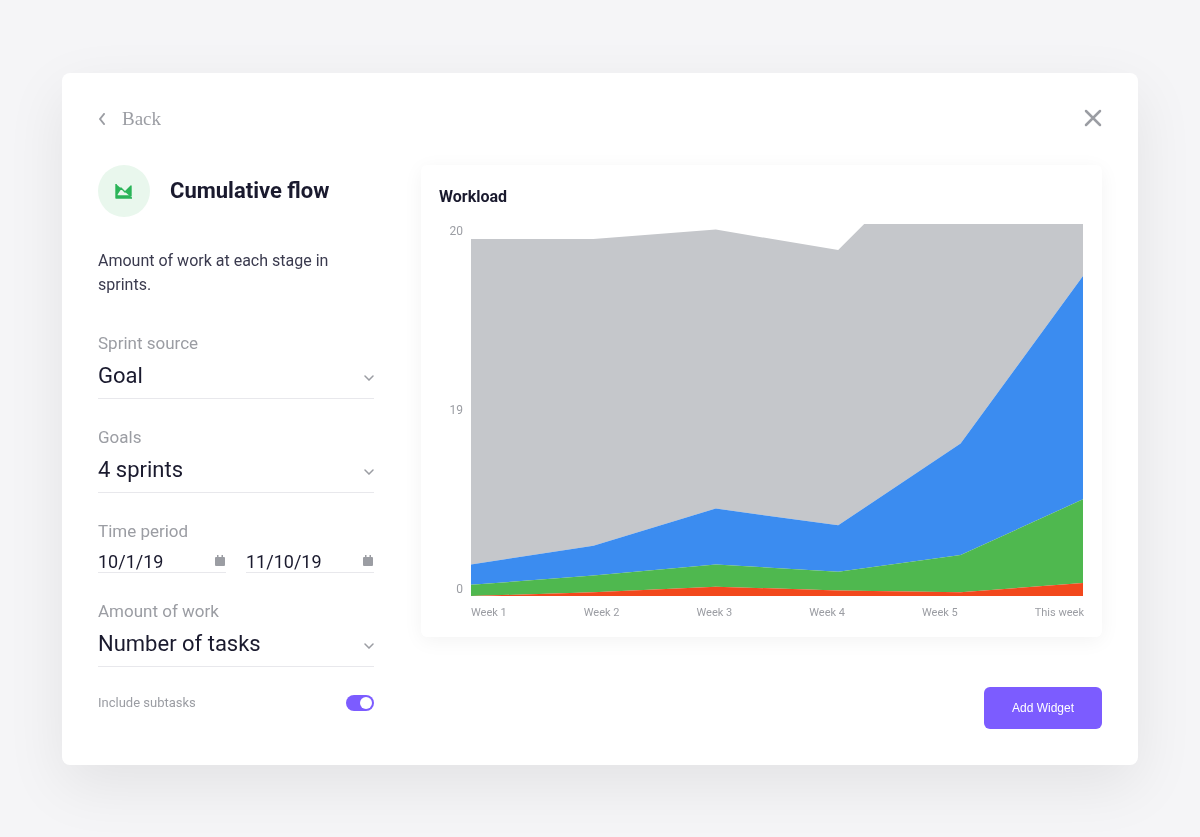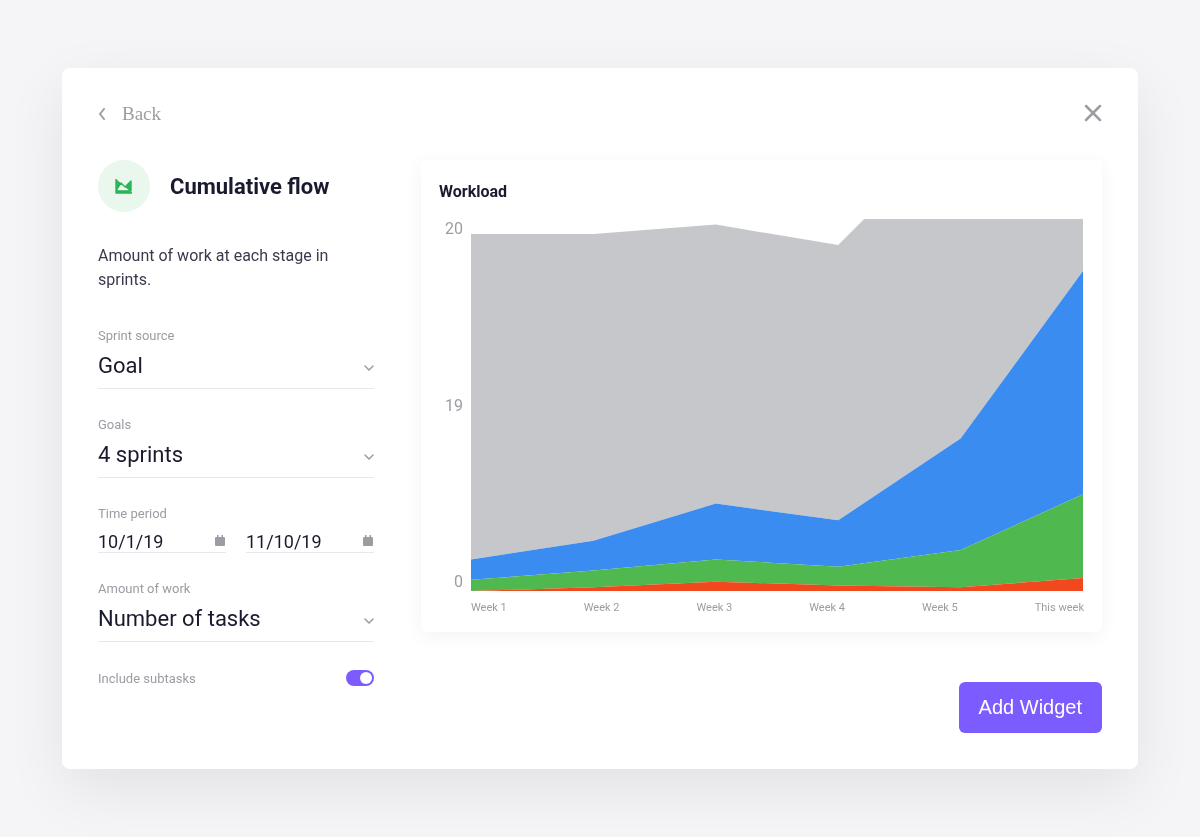--- a/index.html
+++ b/index.html
@@ -77,21 +77,21 @@
     .panel-subtitle {
       font-size: 16px;
       color: #3a3a4e;
       line-height: 1.5;
       margin-bottom: 36px;
     }
     .form-field {
       margin-bottom: 28px;
     }
     .field-label {
-      font-size: 13px;
+      font-size: 17px;
       color: #9b9da3;
       margin-bottom: 10px;
       display: block;
     }
     .select-row {
       display: flex;
       justify-content: space-between;
       align-items: center;
       padding-bottom: 10px;
       border-bottom: 1px solid #e8e8ec;
@@ -175,21 +175,21 @@
       position: absolute;
       left: 0;
       top: 0;
       height: 372px;
       width: 24px;
       display: flex;
       flex-direction: column;
       justify-content: space-between;
       align-items: flex-end;
       color: #9b9da3;
-      font-size: 16px;
+      font-size: 12px;
       text-align: center;
     }
     .x-axis {
       position: absolute;
       left: 32px;
       right: 0;
       bottom: 0;
       display: flex;
       justify-content: space-between;
       color: #9b9da3;
@@ -202,25 +202,25 @@
       right: 0;
       height: 372px;
     }
     .footer-row {
       display: flex;
       justify-content: flex-end;
     }
     .add-btn {
       background: #7c5cff;
       color: #ffffff;
-      font-size: 20px;
+      font-size: 12px;
       font-weight: 500;
       border: none;
       border-radius: 6px;
-      padding: 14px 20px;
+      padding: 14px 28px;
       cursor: pointer;
     }
   </style>
 </head>
 <body>
 
 <div class="modal">
   <div class="header-row">
     <div class="back-link">
       <span>

